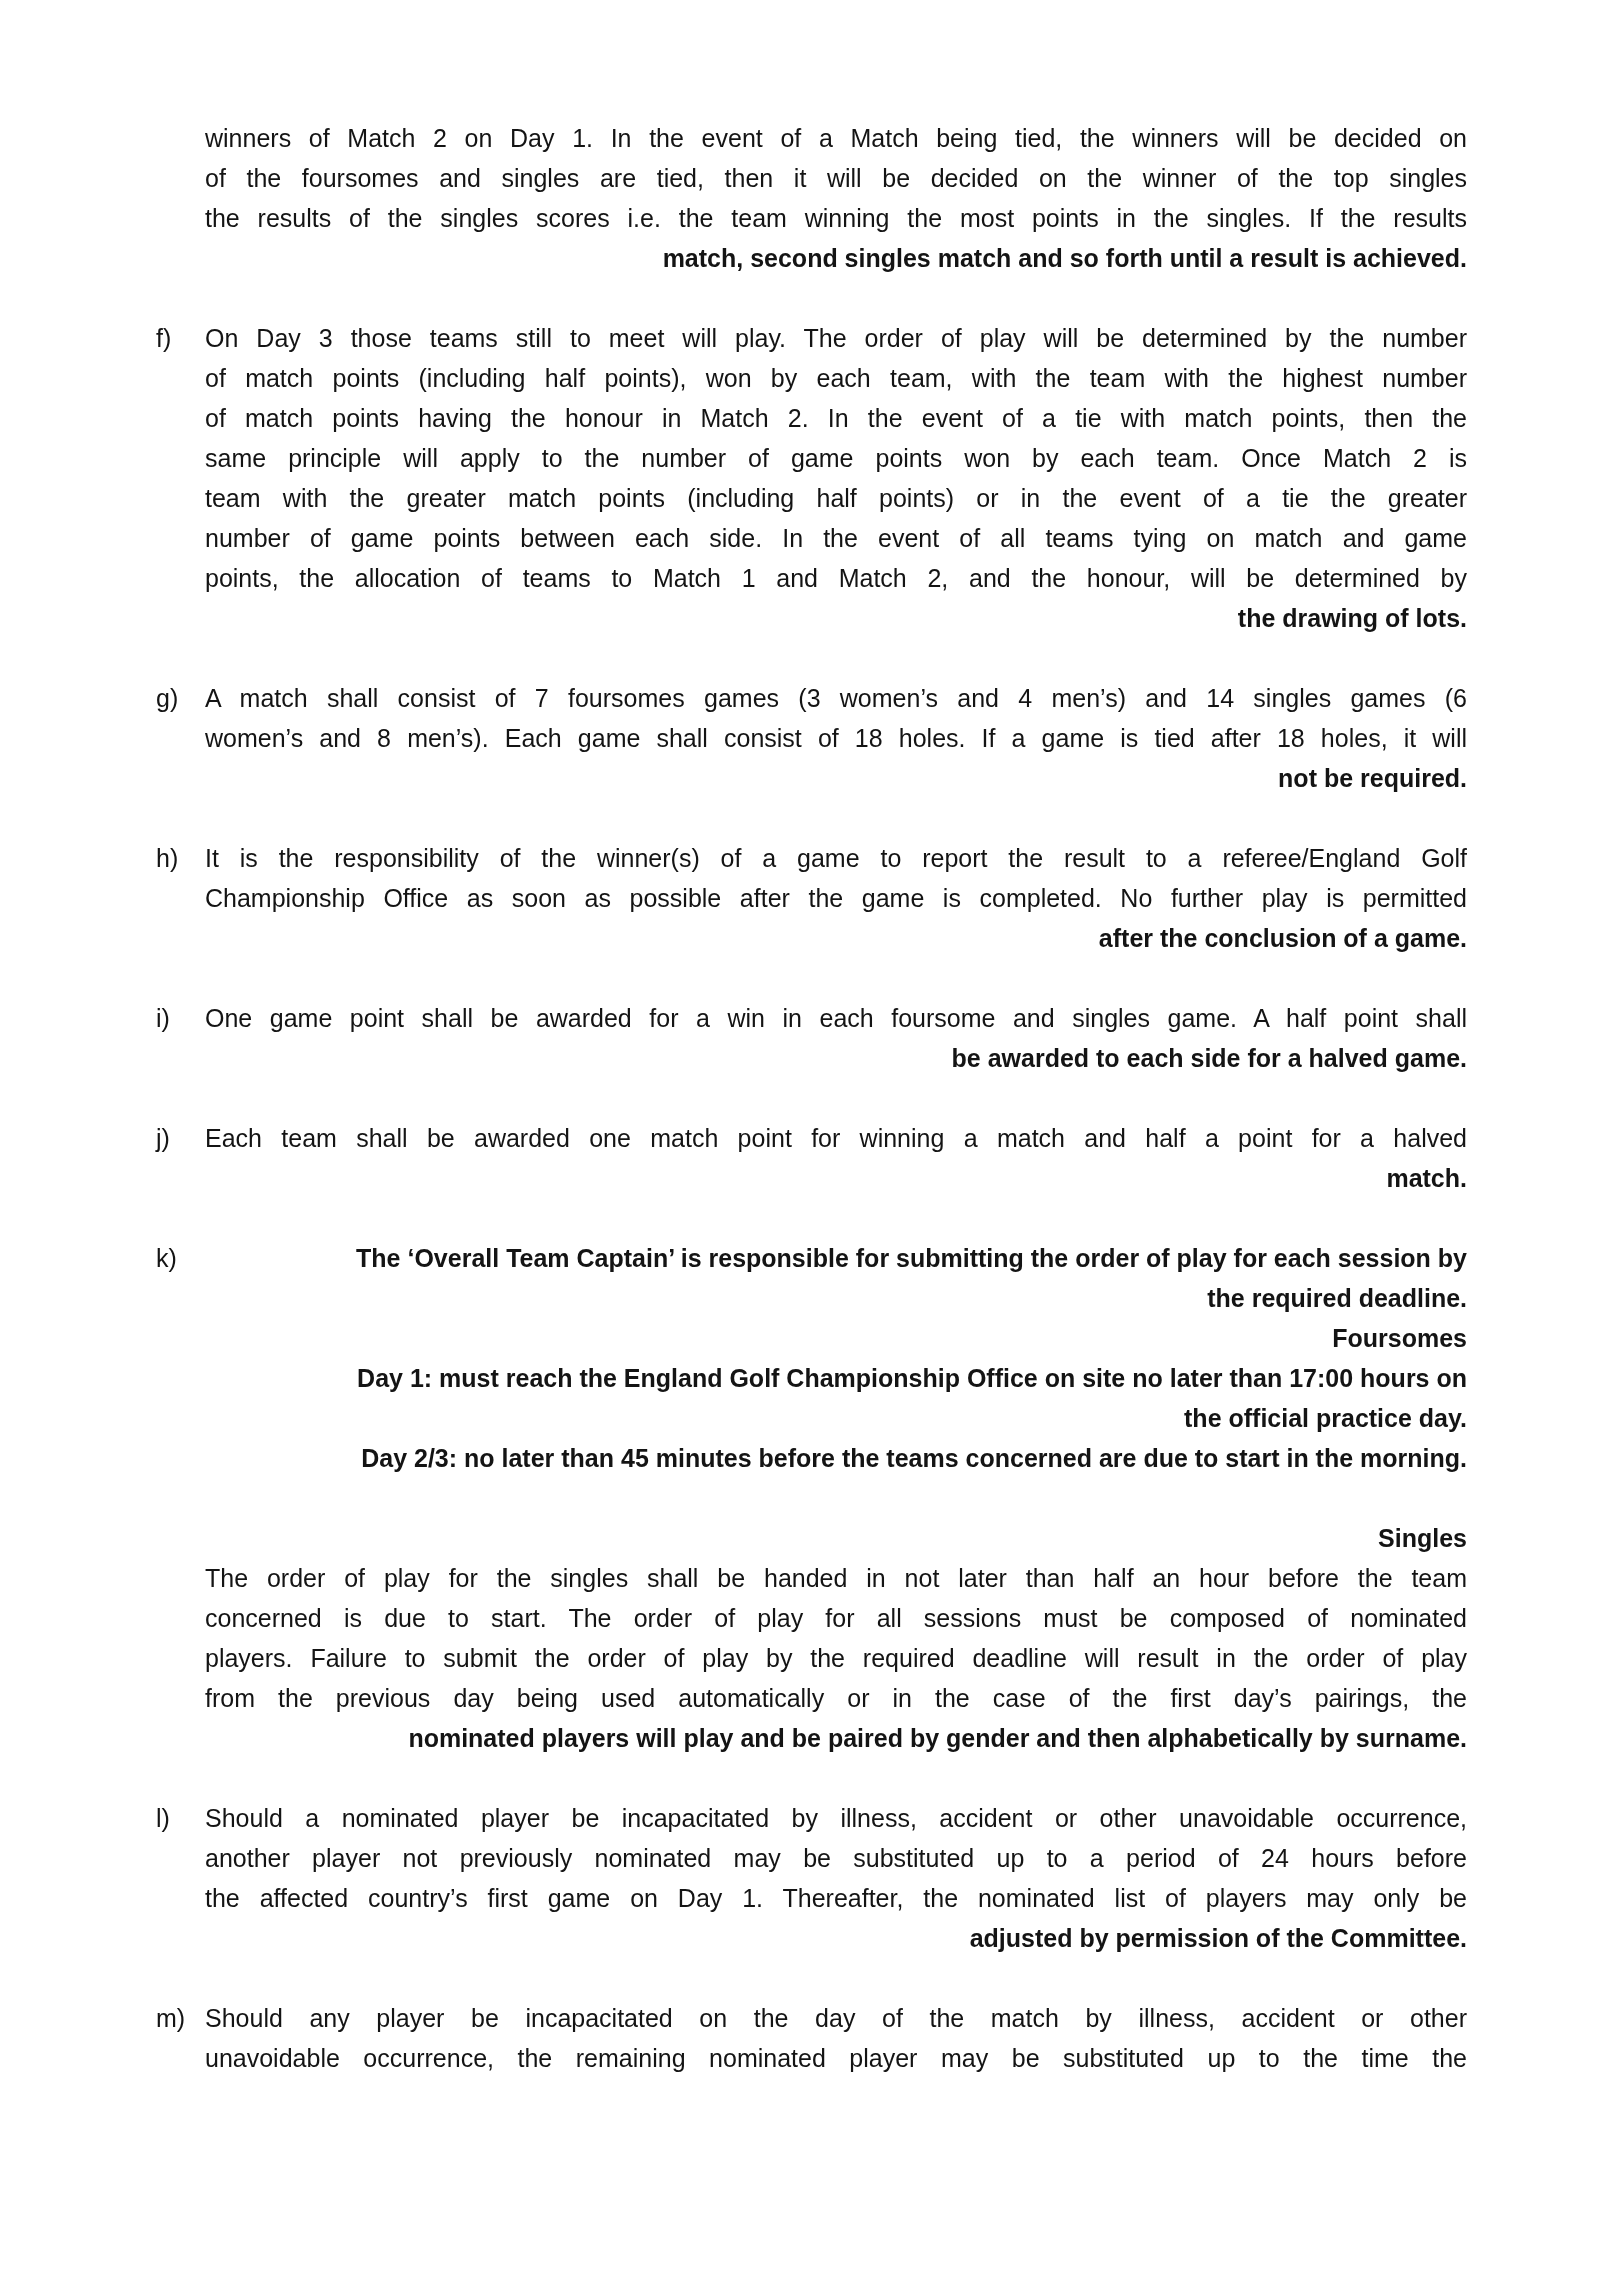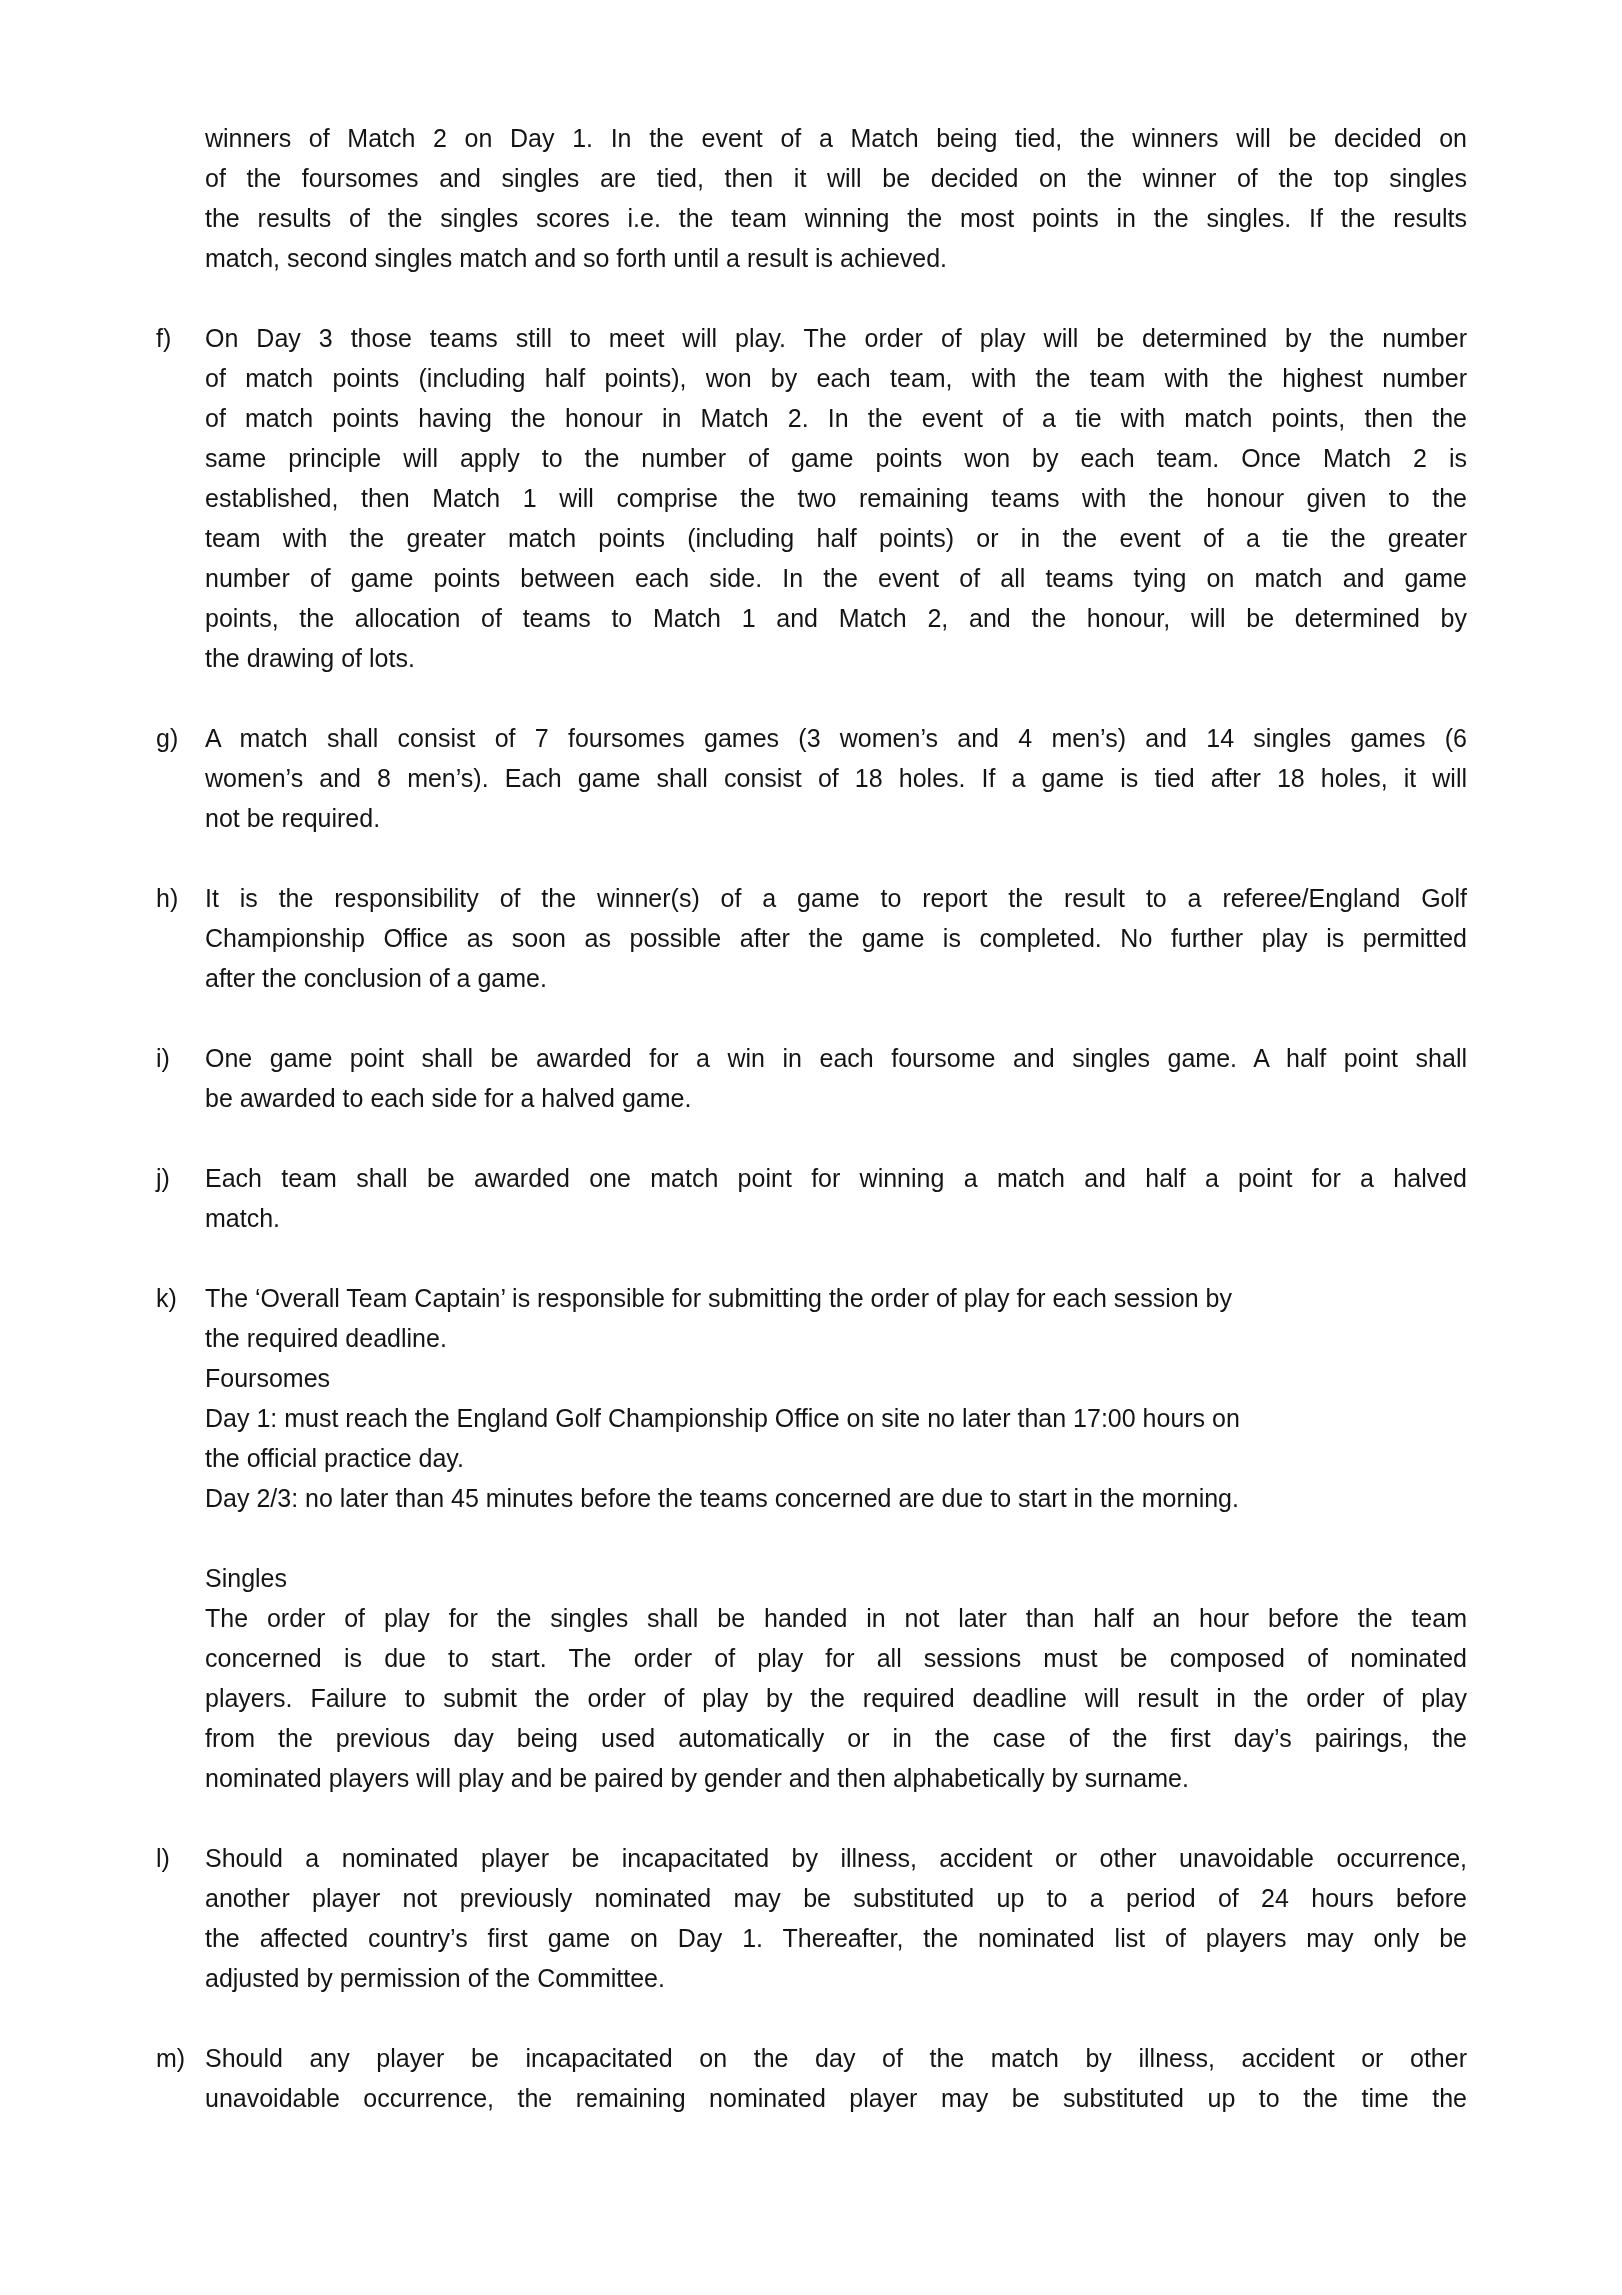--- a/index.html
+++ b/index.html
@@ -49,42 +49,42 @@
     white-space: nowrap;
     height: 40px;
   }
   .line.j {
     text-align: justify;
     text-align-last: justify;
     white-space: normal;
     overflow: hidden;
   }
   .line.l {
-    text-align: left;
+    text-align: right;
+    font-weight: bold;
   }
   .blank { height: 40px; }
 </style>
 </head>
 <body>
 
 <div id="page">
   <div id="content">
       <div class="para">
         <div class="line j">winners of Match 2 on Day 1. In the event of a Match being tied, the winners will be decided on</div>
         <div class="line j">of the foursomes and singles are tied, then it will be decided on the winner of the top singles</div>
         <div class="line j">the results of the singles scores i.e. the team winning the most points in the singles. If the results</div>
         <div class="line l">match, second singles match and so forth until a result is achieved.</div>
       </div>
       <div class="para">
         <span class="label">f)</span>
         <div class="line j">On Day 3 those teams still to meet will play. The order of play will be determined by the number</div>
         <div class="line j">of match points (including half points), won by each team, with the team with the highest number</div>
         <div class="line j">of match points having the honour in Match 2. In the event of a tie with match points, then the</div>
         <div class="line j">same principle will apply to the number of game points won by each team. Once Match 2 is</div>
-        <div class="line j">established, then Match 1 will comprise the two remaining teams with the honour given to the</div>
         <div class="line j">team with the greater match points (including half points) or in the event of a tie the greater</div>
         <div class="line j">number of game points between each side. In the event of all teams tying on match and game</div>
         <div class="line j">points, the allocation of teams to Match 1 and Match 2, and the honour, will be determined by</div>
         <div class="line l">the drawing of lots.</div>
       </div>
       <div class="para">
         <span class="label">g)</span>
         <div class="line j">A match shall consist of 7 foursomes games (3 women’s and 4 men’s) and 14 singles games (6</div>
         <div class="line j">women’s and 8 men’s).  Each game shall consist of 18 holes. If a game is tied after 18 holes, it will</div>
         <div class="line l">not be required.</div>

